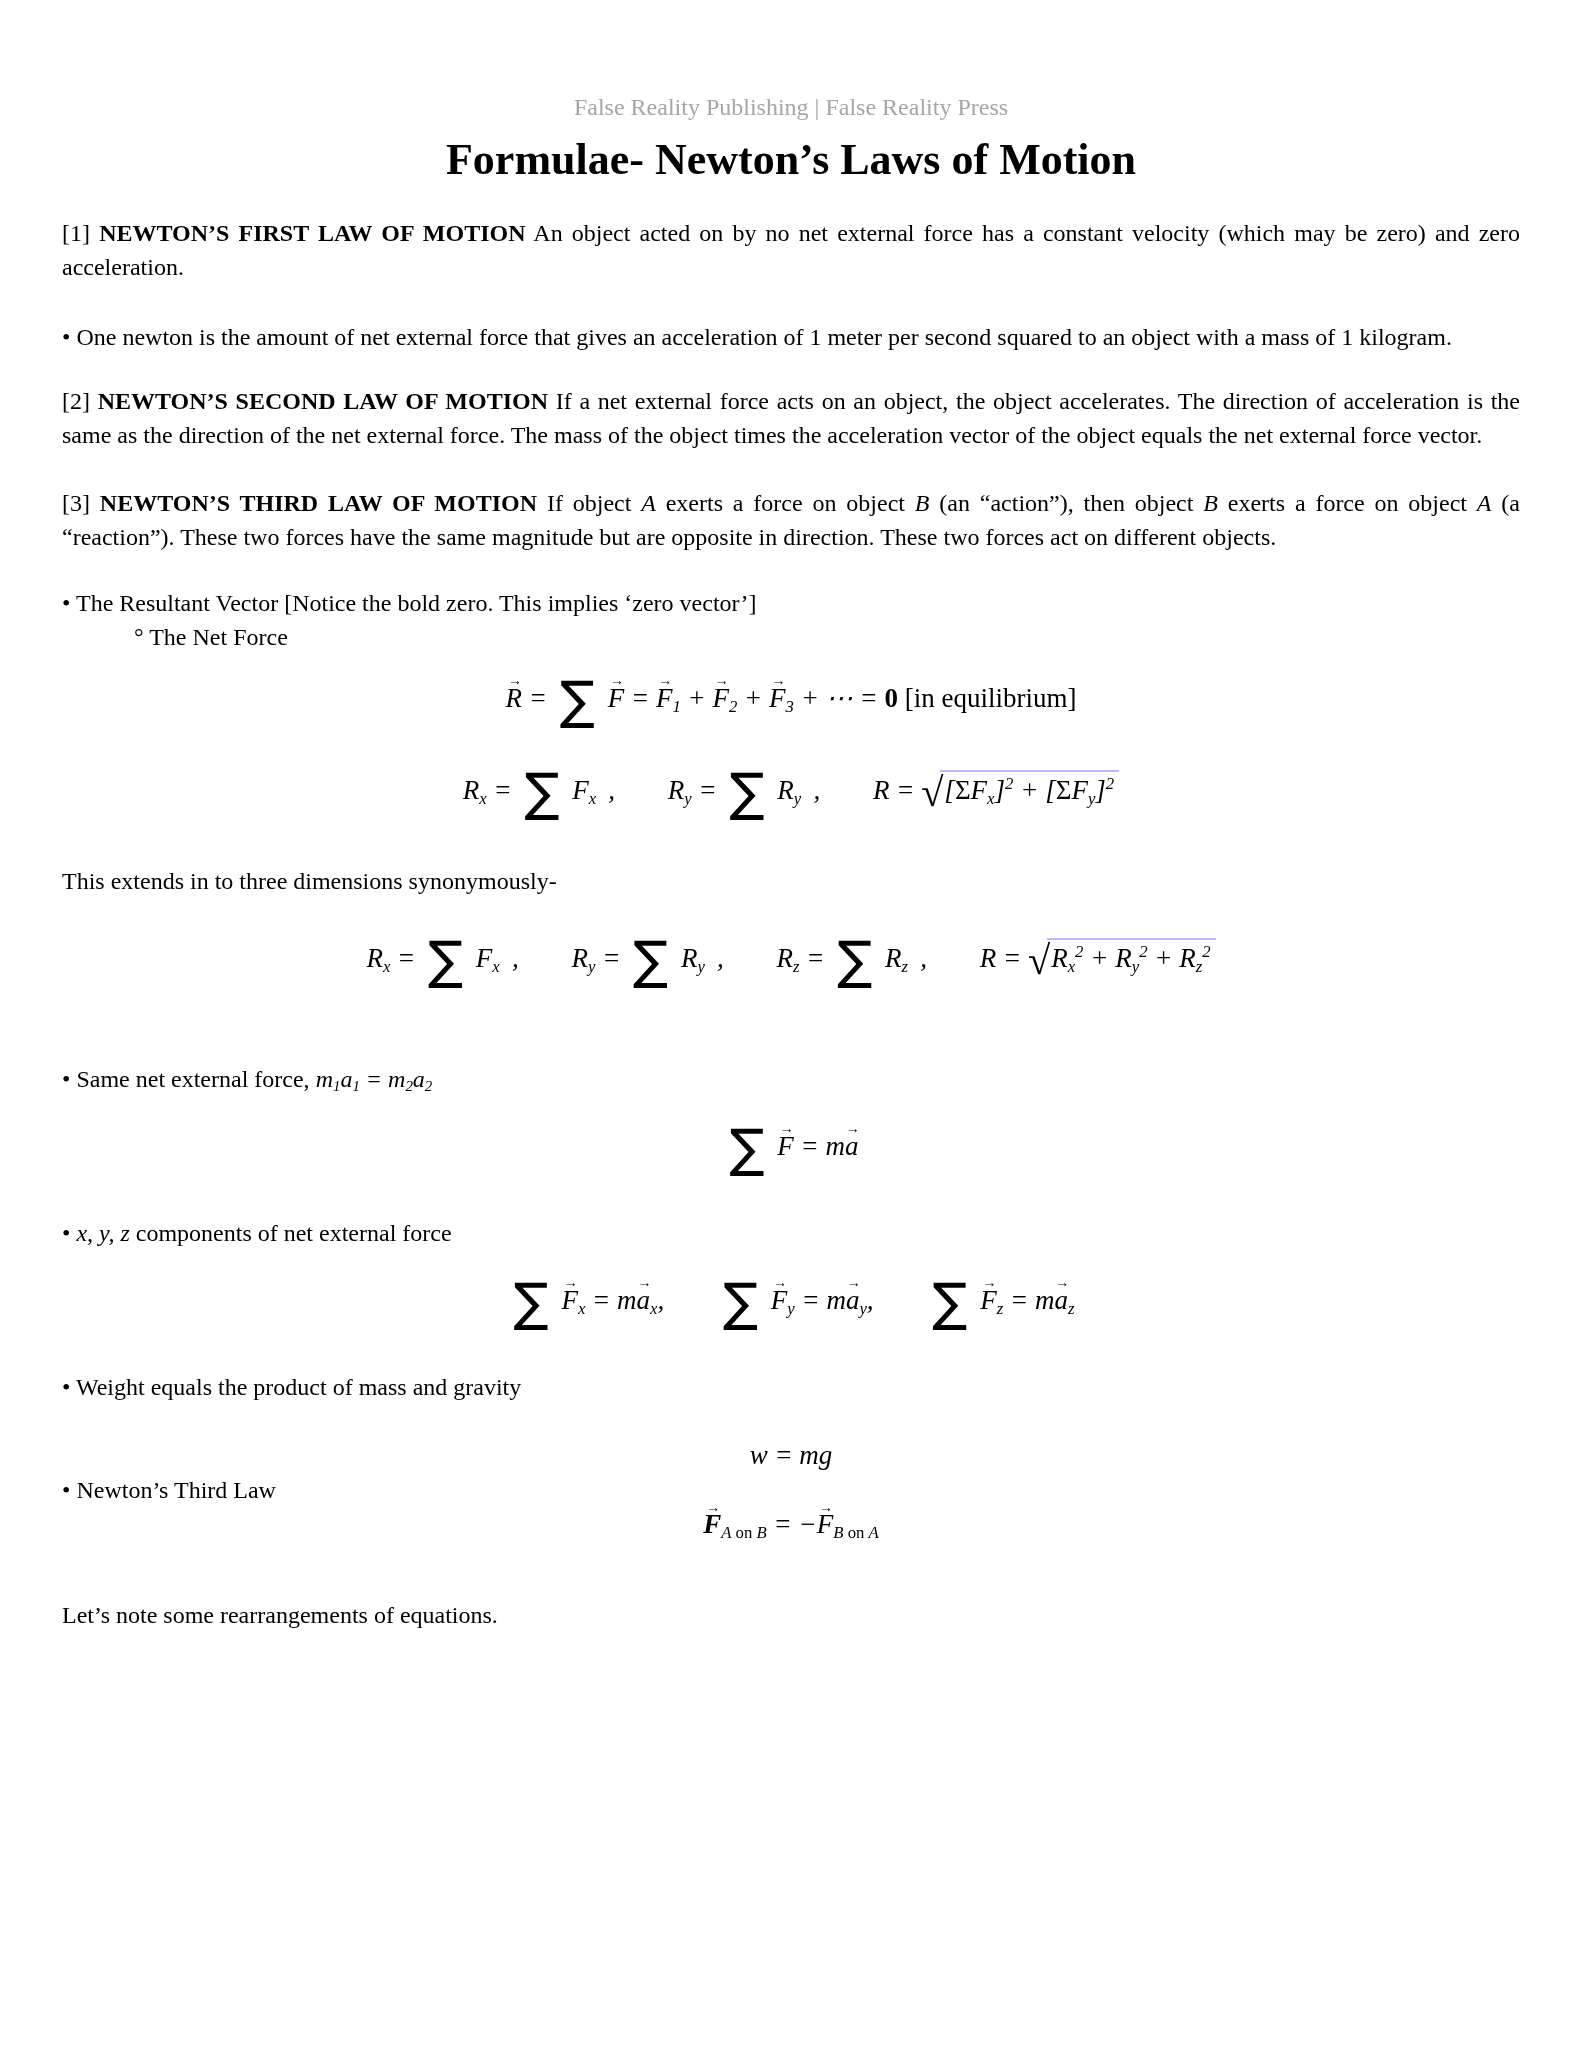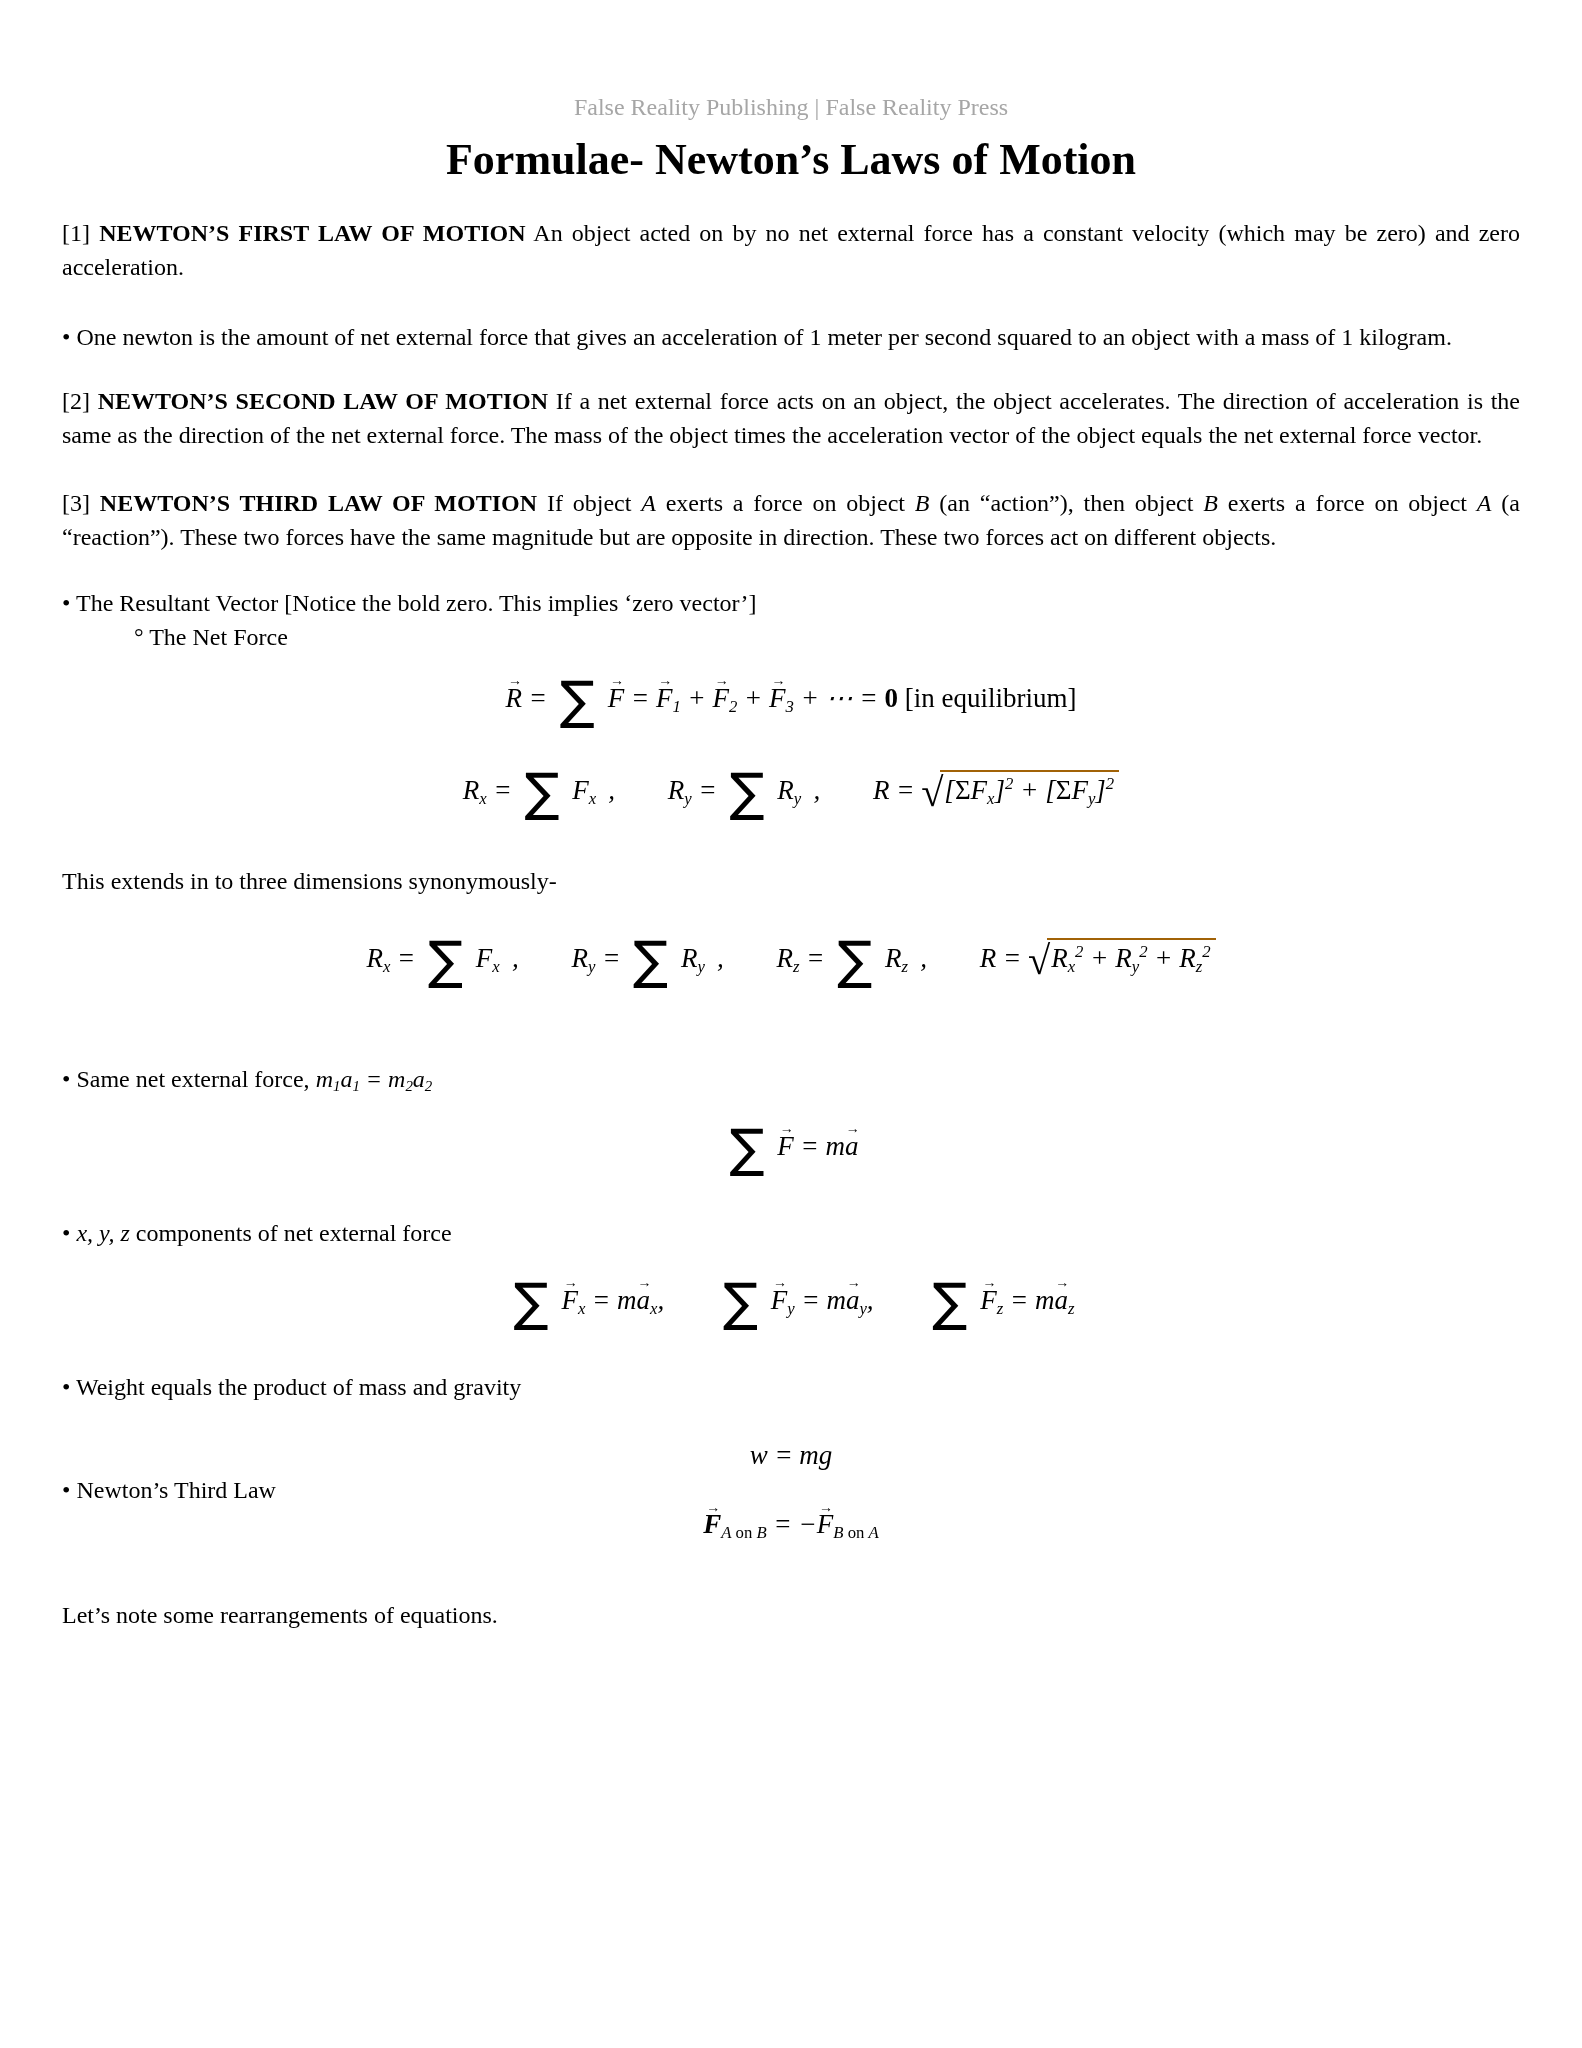--- a/index.html
+++ b/index.html
@@ -24,21 +24,21 @@
   .quad{display:inline-block;width:46px;}
   .rm{font-style:normal;}
   .eq sub,.mi sub{font-size:0.62em;vertical-align:-0.28em;line-height:0;}
   .eq sup,.mi sup{font-size:0.62em;vertical-align:0.60em;line-height:0;}
   .vec{display:inline-block;position:relative;}
   .vec .arr{position:absolute;left:50%;top:-0.52em;transform:translateX(-42%);
             font-size:0.52em;font-style:normal;line-height:1;}
   .sqrt{display:inline-block;white-space:nowrap;}
   .rs{font-style:normal;display:inline-block;font-size:1.5em;vertical-align:-0.18em;
       margin-right:-3px;line-height:1;}
-  .ri{display:inline-block;border-top:2px solid #a16207;padding:2px 5px 0 4px;line-height:1.2;}
+  .ri{display:inline-block;border-top:2px solid #c4b5fd;padding:2px 5px 0 4px;line-height:1.2;}
   .footer{position:absolute;right:126px;top:1920px;color:#a6a6a6;font-size:24px;}
   
   .blk-0{margin-top:30px}.blk-1{margin-top:36px}.blk-2{margin-top:30px}
   .blk-3{margin-top:34px}.blk-4{margin-top:32px}.blk-5{margin-top:0}
   .blk-6{margin-top:20px}.blk-7{margin-top:40px}.blk-8{margin-top:46px}
   .blk-9{margin-top:36px}.blk-10{margin-top:76px}.blk-11{margin-top:32px}
   .blk-12{margin-top:26px}.blk-13{margin-top:42px}.blk-14{margin-top:26px}
   .blk-15{margin-top:42px}.blk-16{margin-top:34px}.blk-17{margin-top:0}
   .blk-18{margin-top:0}.blk-19{margin-top:56px}
 </style>

